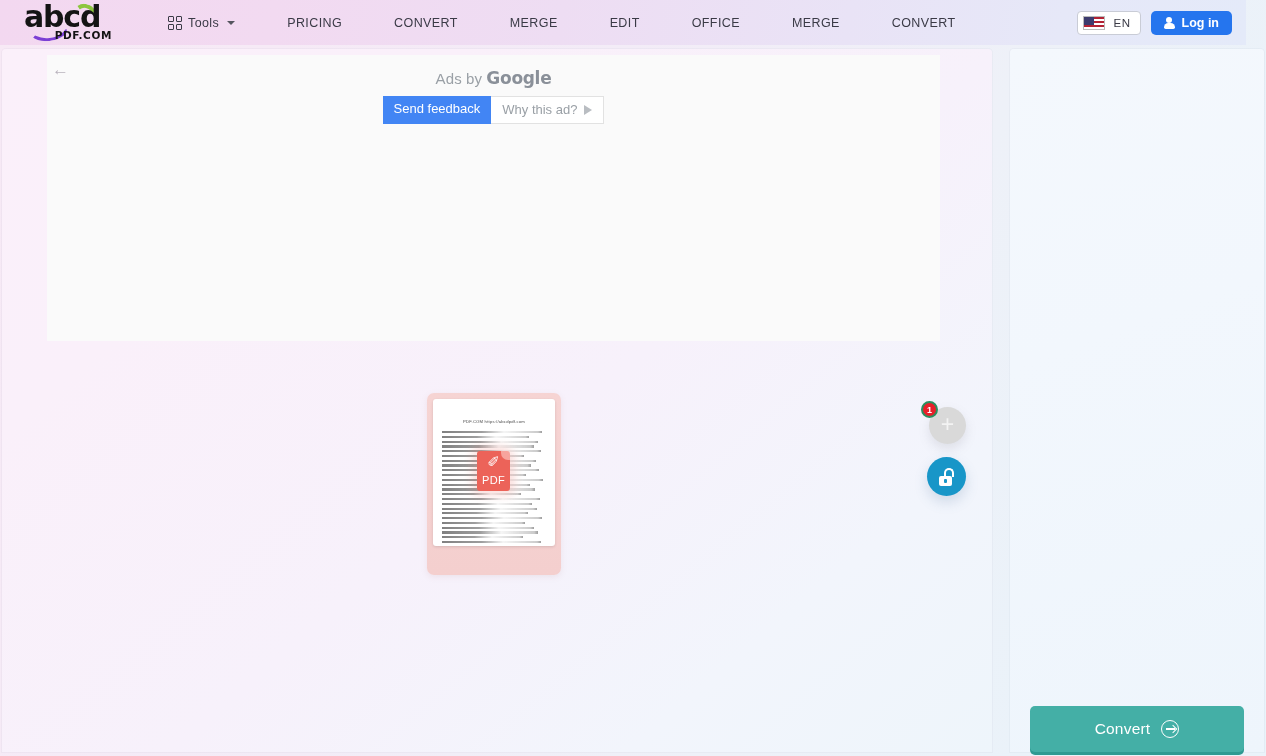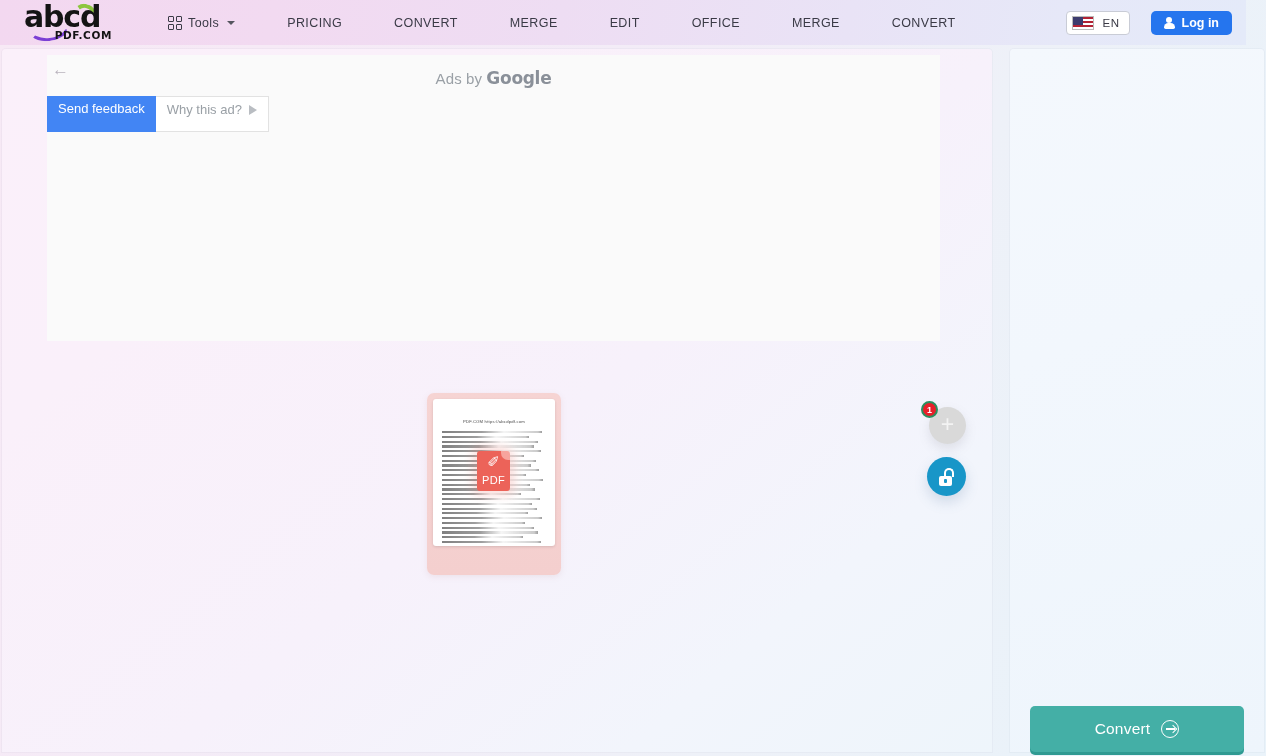--- a/index.html
+++ b/index.html
@@ -70,21 +70,21 @@
     font-size: 12.5px; color: #3a3a46;
     padding: 6px 22px; cursor: pointer;
     letter-spacing: 0.4px; white-space: nowrap;
     display: flex; align-items: center; gap: 6px;
   }
   .tools-grid { display: grid; grid-template-columns: 6px 6px; grid-template-rows: 6px 6px; gap: 2px; }
   .tools-grid i { display: block; border: 1.3px solid #3a3a46; border-radius: 1px; }
   .chev { width: 0; height: 0; border-left: 4px solid transparent; border-right: 4px solid transparent; border-top: 4.5px solid #55555f; margin-left: 2px; }
   #header-right {
     position: absolute; right: 14px; top: 0; height: 45px;
-    display: flex; align-items: center; gap: 21px;
+    display: flex; align-items: center; gap: 10px;
   }
   #lang-btn {
     display: flex; align-items: center; gap: 9px;
     background: #fff; border: 1px solid #c9ccd6; border-radius: 4px;
     height: 24px; padding: 0 9px 0 5px; cursor: pointer;
   }
   .flag {
     width: 22px; height: 14px; position: relative; overflow: hidden;
     background: #fff; border: 0.5px solid #bbb;
   }
@@ -141,31 +141,31 @@
     letter-spacing: 0.1px;
   }
   #ads-by .g {
     font-family: "DejaVu Sans", sans-serif;
     font-weight: bold; color: #8a9099; font-size: 17px;
     letter-spacing: -0.3px;
     text-align: center;
   }
   #ad-buttons {
     position: absolute; top: 41px; left: 0; width: 893px;
-    display: flex; align-items: stretch; gap: 0;
+    display: flex; justify-content: center; align-items: stretch; gap: 0;
   }
   #send-feedback {
     background: #4285f4; color: #fff;
     font-size: 13px; padding: 5px 11px 6px;
     cursor: pointer; white-space: nowrap;
   }
   #why-this-ad {
     background: #fff; color: #9aa0a6;
     border: 1px solid #e2e2e2; border-left: none;
-    font-size: 13px; padding: 5px 11px 14px;
+    font-size: 13px; padding: 5px 11px 6px;
     cursor: pointer; display: flex; align-items: center; gap: 7px;
     white-space: nowrap;
   }
   .ad-tri {
     width: 0; height: 0; border-top: 5px solid transparent;
     border-bottom: 5px solid transparent; border-left: 8px solid #b9bdc2;
   }
 
   
   #pdf-card {

